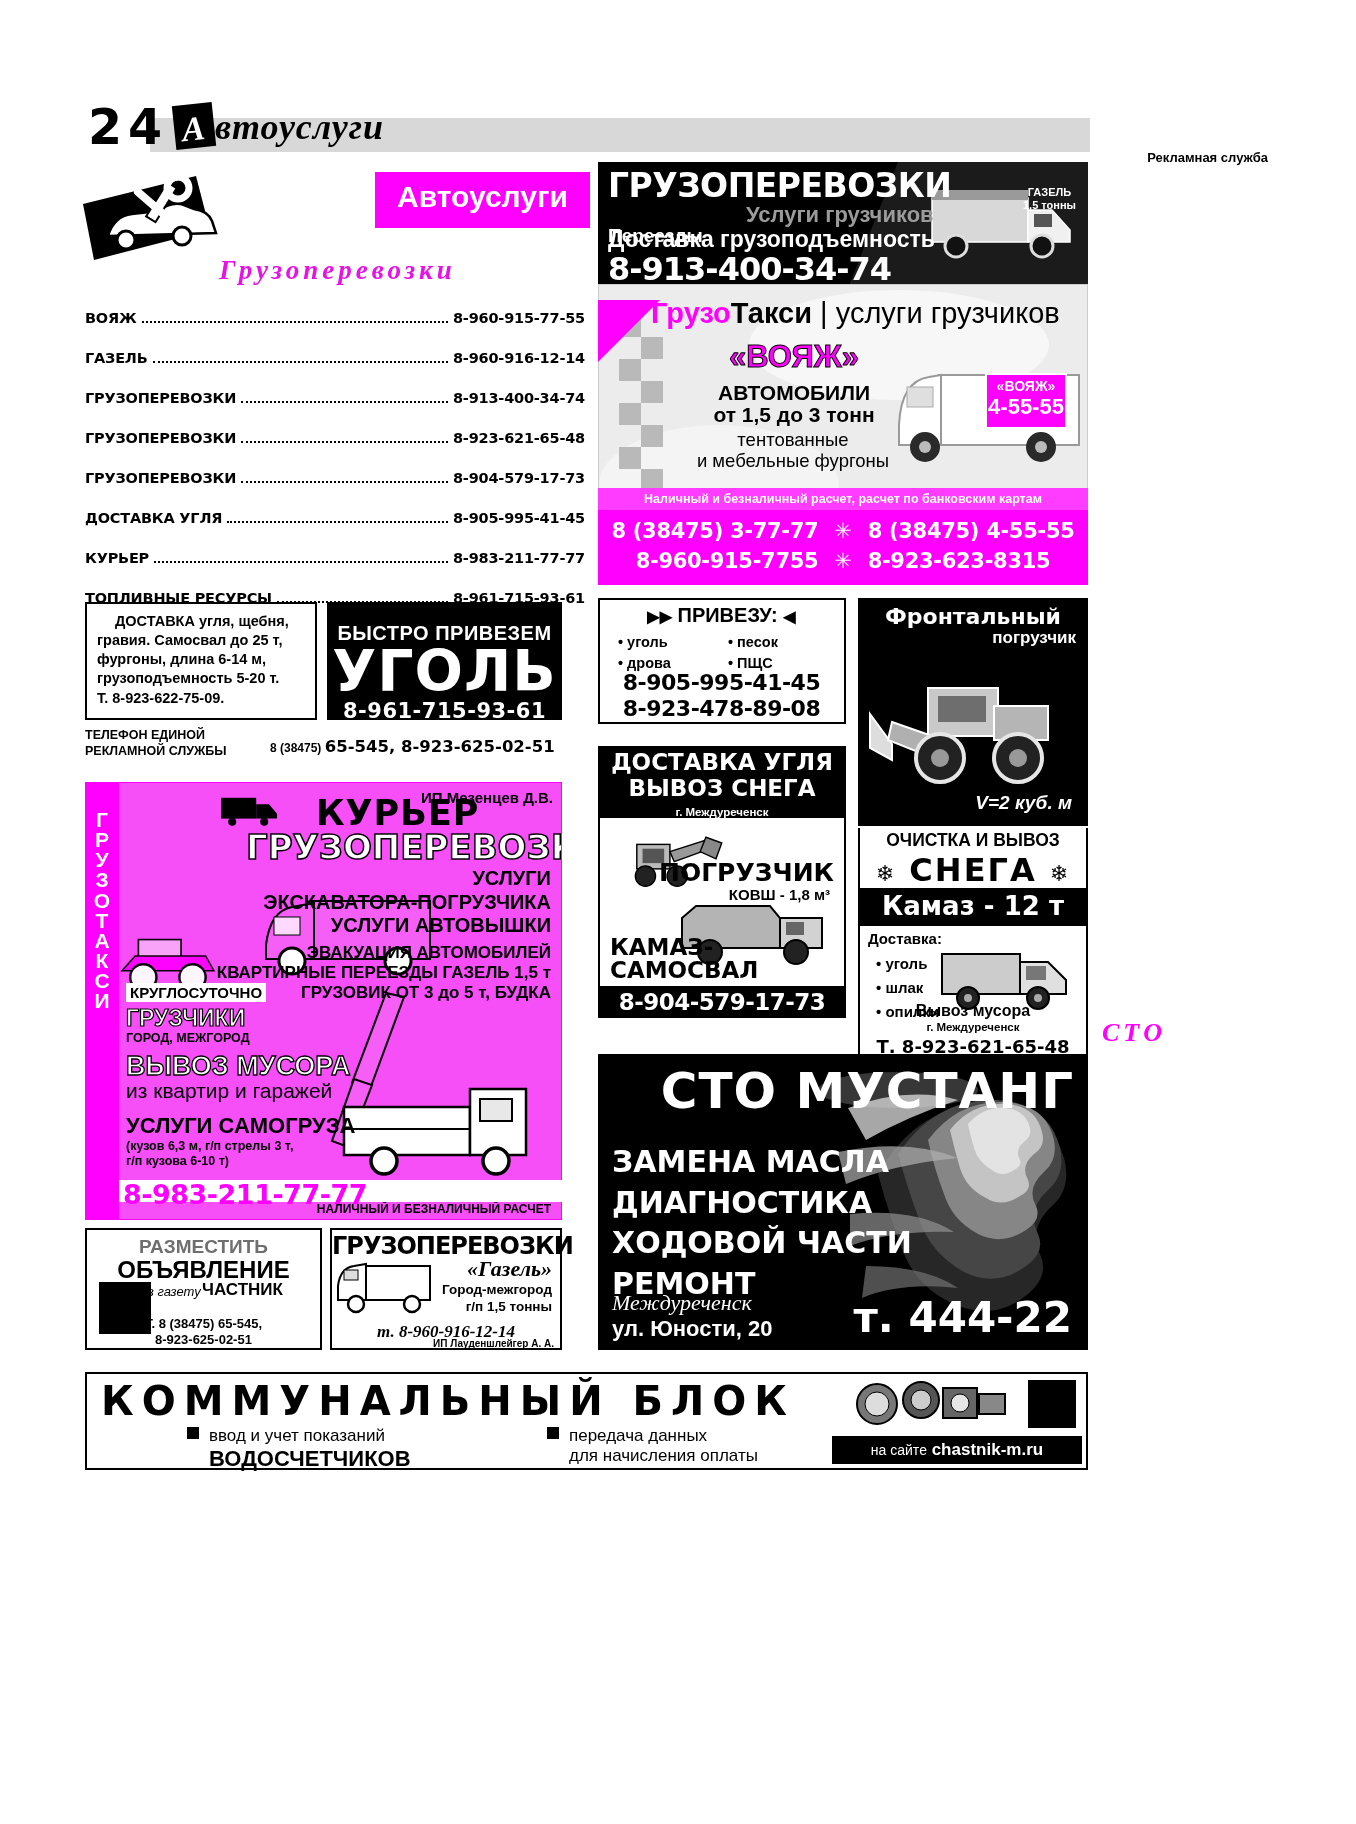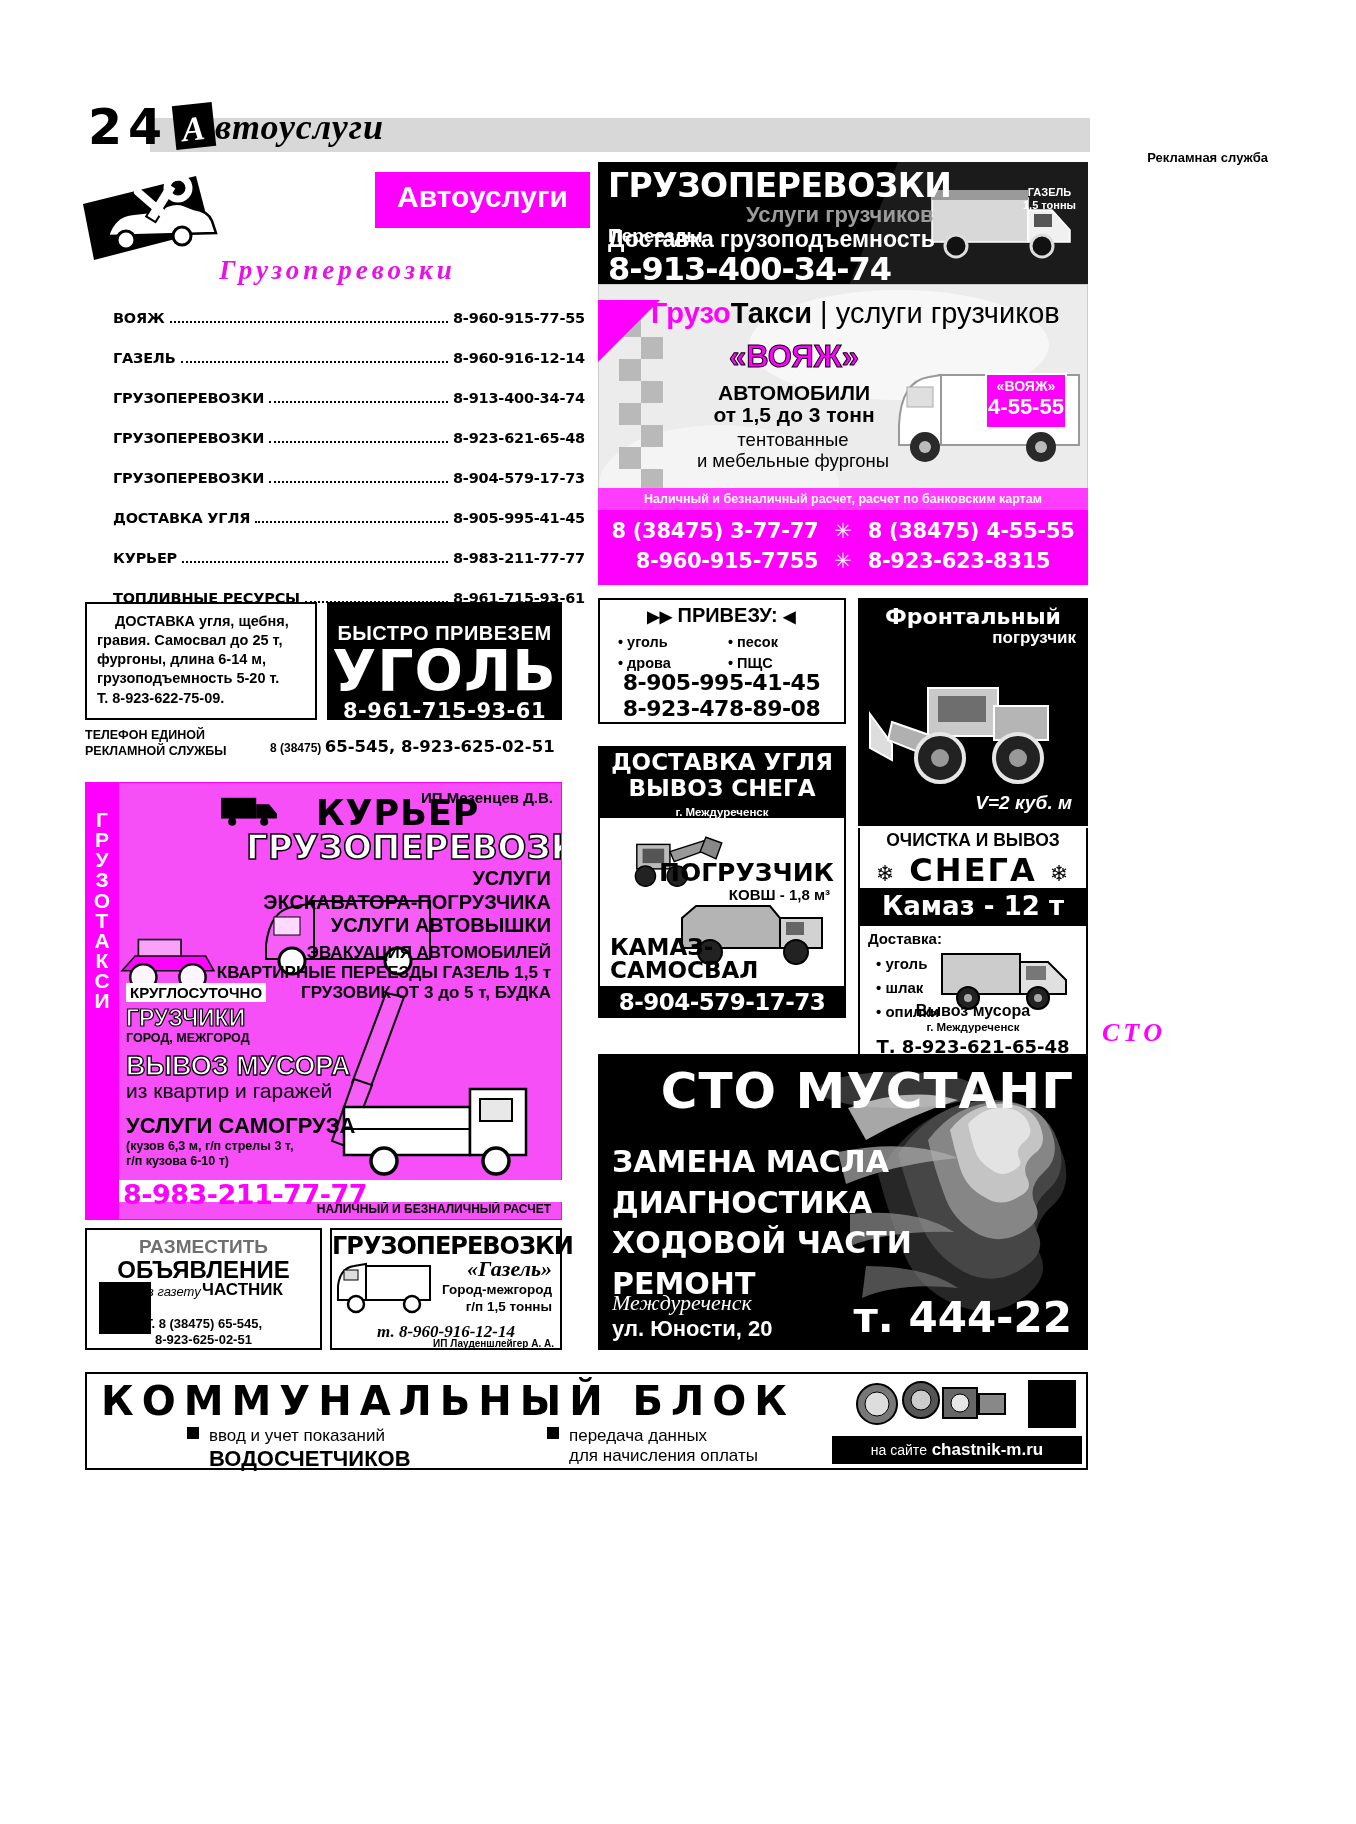--- a/index.html
+++ b/index.html
@@ -17,21 +17,21 @@
   .hdr-phone{right:88px;top:97px;font-size:52px;font-weight:bold;letter-spacing:1px;font-family:"DejaVu Sans",sans-serif;text-align:right;}
   .hdr-sub{right:88px;top:150px;font-size:13px;font-weight:bold;text-align:right;}
 
   
   .au-badge{left:375px;top:172px;width:215px;height:56px;background:#f0f;}
   .au-badge-t{left:0;top:8px;width:215px;text-align:center;font-size:30px;font-weight:bold;color:#fff;}
   .car-logo{left:78px;top:168px;width:230px;height:100px;}
   .gruzo-head{left:85px;top:255px;width:505px;text-align:center;font-size:27px;font-weight:bold;font-style:italic;color:#e612e6;font-family:"Liberation Serif",serif;letter-spacing:4px;}
 
   .lst{left:85px;top:310px;width:500px;}
-  .lst-row{display:flex;align-items:baseline;font-size:14.5px;font-weight:bold;margin-bottom:23px;font-family:"DejaVu Sans",sans-serif;letter-spacing:-0.2px;margin-left:28px;}
+  .lst-row{display:flex;align-items:baseline;font-size:14.5px;font-weight:bold;margin-bottom:23px;font-family:"DejaVu Sans",sans-serif;letter-spacing:-0.2px;}
   .lst-name{white-space:nowrap;}
   .lst-dots{flex:1;border-bottom:2.5px dotted #000;margin:0 5px 4px 5px;height:6px;}
   .lst-ph{white-space:nowrap;}
 
   .dost-box{left:85px;top:602px;width:232px;height:118px;border:2px solid #000;background:#fff;box-sizing:border-box;padding:8px 10px;font-size:14.5px;font-weight:bold;line-height:1.32;text-align:justify;}
   .dost-box .ind{text-indent:18px;}
 
   .ugol-box{left:327px;top:602px;width:235px;height:118px;background:#000;color:#fff;box-sizing:border-box;text-align:center;}
   .ugol-t1{font-size:20px;font-weight:bold;letter-spacing:0.5px;margin-top:20px;}
   .ugol-big{font-size:57px;font-weight:bold;line-height:0.92;letter-spacing:1px;font-family:"DejaVu Sans",sans-serif;}

